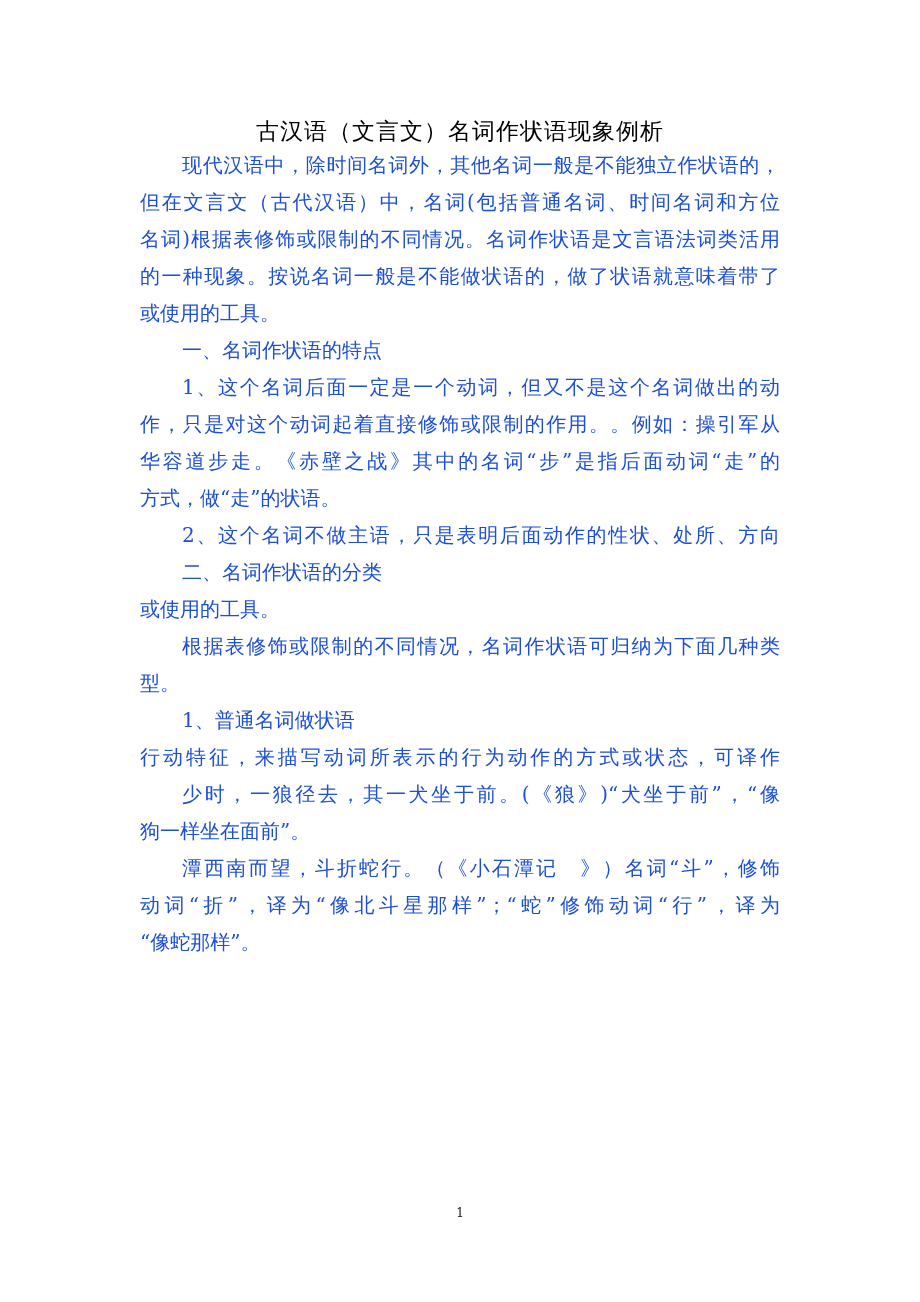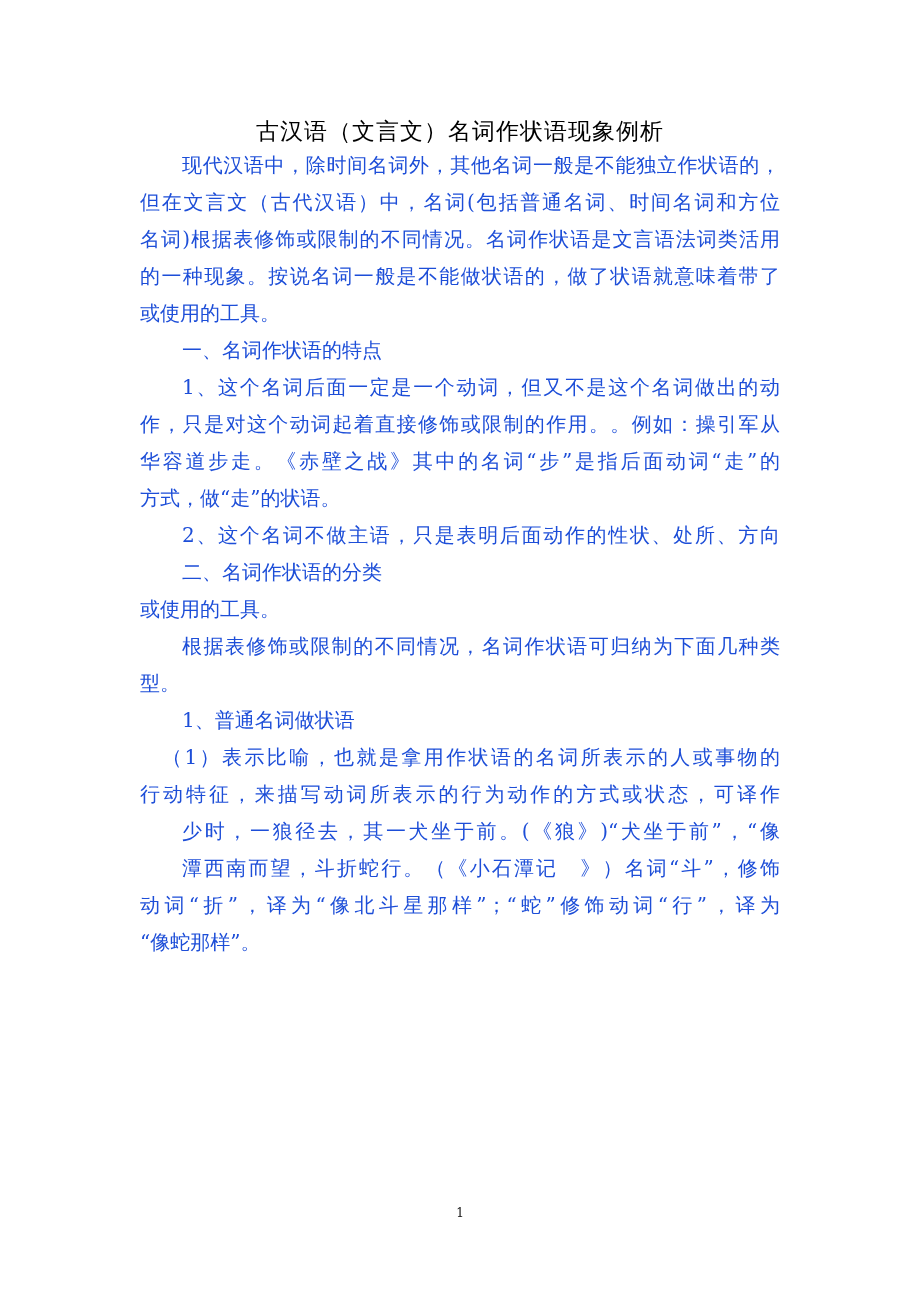--- a/index.html
+++ b/index.html
@@ -43,21 +43,21 @@
       <span class="line indent">1、这个名词后面一定是一个动词，但又不是这个名词做出的动</span>
       <span class="line">作，只是对这个动词起着直接修饰或限制的作用。。例如：操引军从</span>
       <span class="line">华容道步走。《赤壁之战》其中的名词“步”是指后面动词“走”的</span>
       <span class="line last">方式，做“走”的状语。</span>
       <span class="line indent">2、这个名词不做主语，只是表明后面动作的性状、处所、方向</span>
       <span class="line indent last">二、名词作状语的分类</span>
       <span class="line last">或使用的工具。</span>
       <span class="line indent">根据表修饰或限制的不同情况，名词作状语可归纳为下面几种类</span>
       <span class="line last">型。</span>
       <span class="line indent last">1、普通名词做状语</span>
-      <span class="line indent-s">（1）表示比喻，也就是拿用作状语的名词所表示的人或事物的</span>
       <span class="line">行动特征，来描写动词所表示的行为动作的方式或状态，可译作</span>
       <span class="line indent">少时，一狼径去，其一犬坐于前。(《狼》)“犬坐于前”，“像</span>
+      <span class="line last">狗一样坐在面前”。</span>
       <span class="line indent">潭西南而望，斗折蛇行。（《小石潭记　》）名词“斗”，修饰</span>
       <span class="line">动词“折”，译为“像北斗星那样”；“蛇”修饰动词“行”，译为</span>
       <span class="line last">“像蛇那样”。</span>
     </div>
   <div class="page-number">1</div>
 </div>
 
 </body></html>

